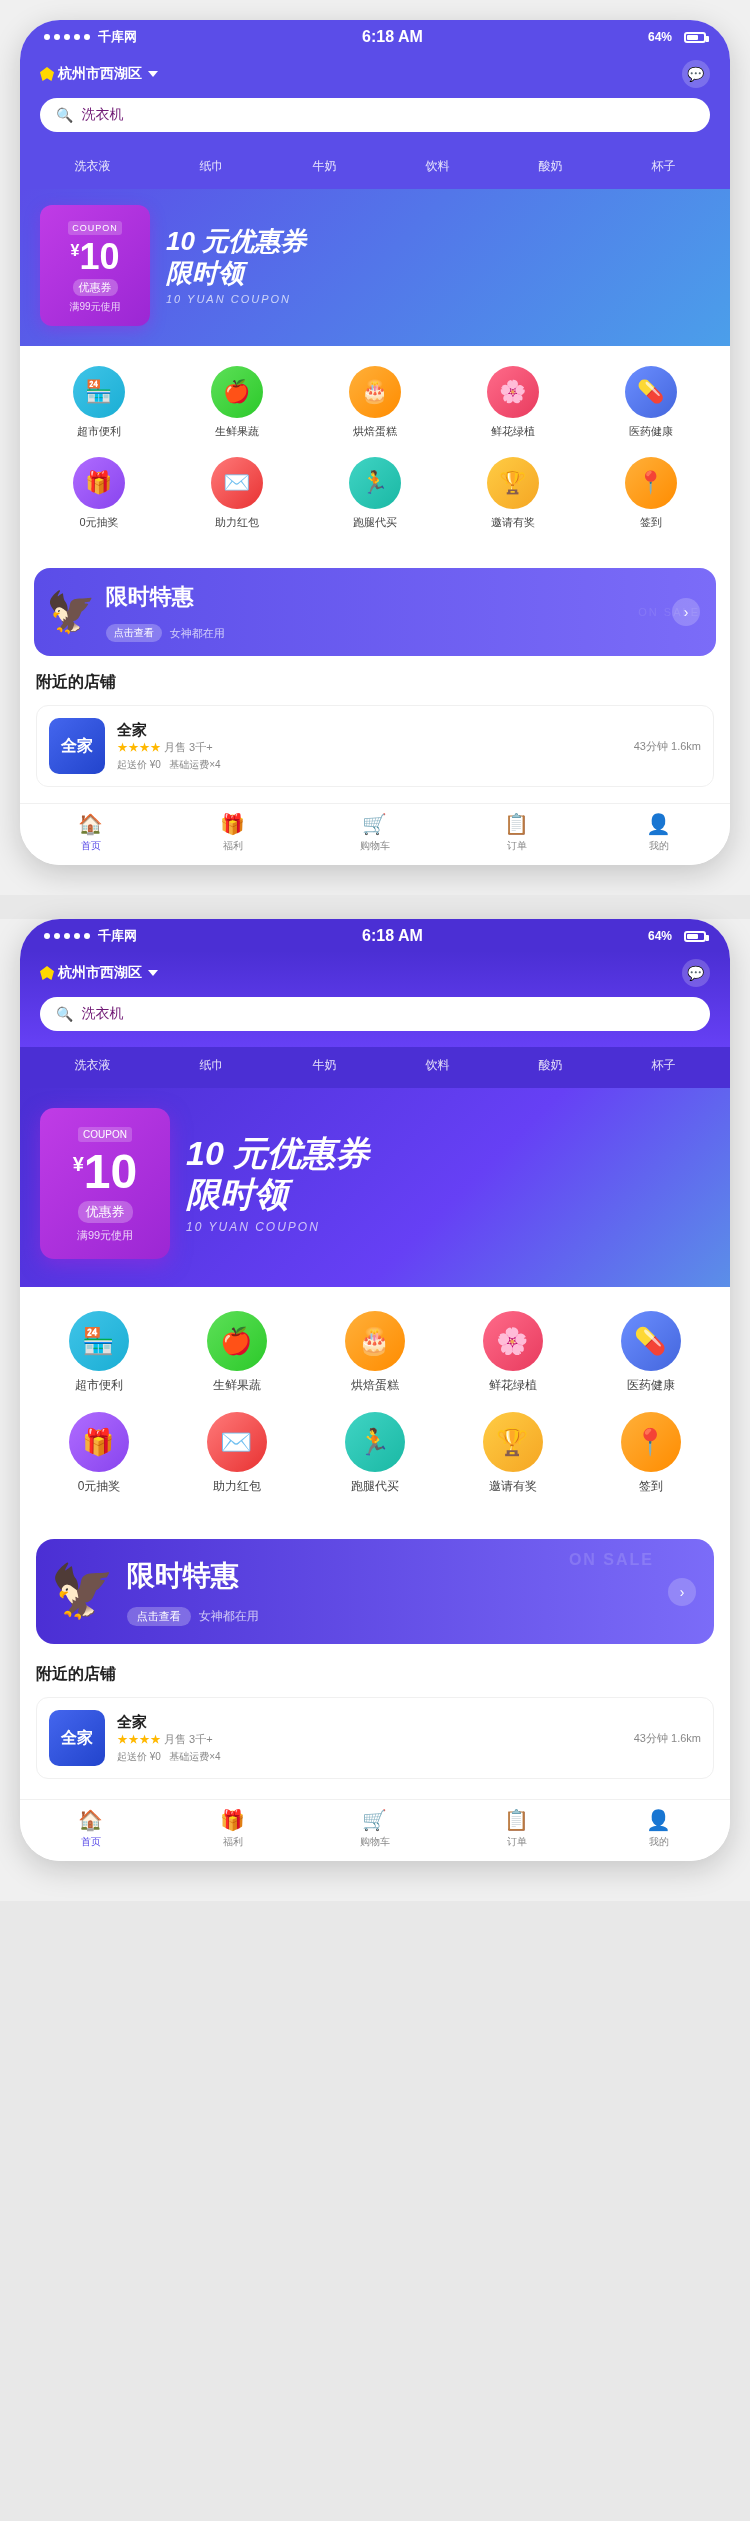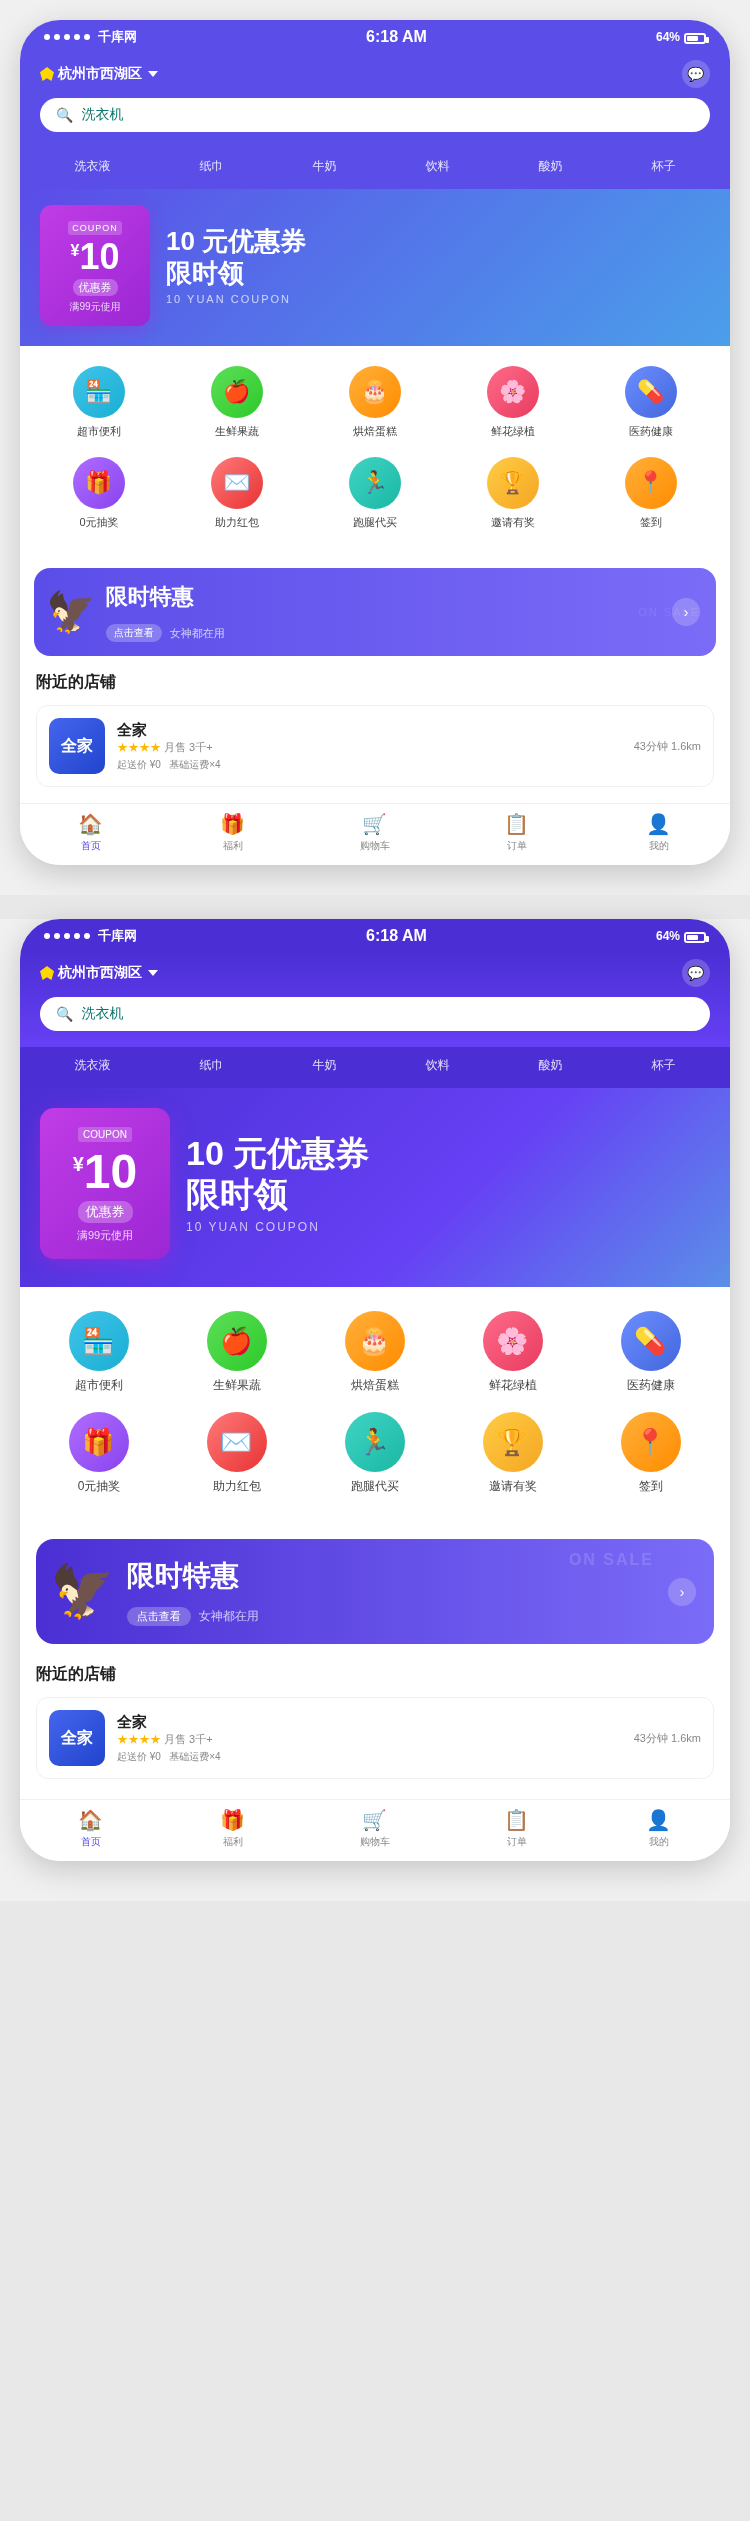--- a/index.html
+++ b/index.html
@@ -32,21 +32,21 @@
       justify-content: space-between;
       align-items: center;
       padding: 8px 24px 6px;
       color: #fff;
       font-size: 13px;
       font-weight: 600;
     }
     .status-dots { display: flex; gap: 4px; align-items: center; }
     .status-dot { width: 6px; height: 6px; border-radius: 50%; background: #fff; }
     .status-time { font-size: 16px; font-weight: 700; }
-    .status-right { display: flex; align-items: flex-end; gap: 4px; font-size: 12px; }
+    .status-right { display: flex; align-items: center; gap: 12px; font-size: 12px; }
     .battery-icon {
       display: inline-block; width: 22px; height: 11px;
       border: 2px solid #fff; border-radius: 3px; position: relative;
     }
     .battery-icon::after {
       content: ''; position: absolute; right: -5px; top: 2px;
       width: 3px; height: 6px; background: #fff; border-radius: 0 1px 1px 0;
     }
     .battery-fill {
       position: absolute; left: 1px; top: 1px;
@@ -86,21 +86,21 @@
       display: flex; align-items: center; justify-content: center;
       color: #fff; font-size: 14px;
     }
     .search-bar {
       background: #fff;
       border-radius: 22px;
       display: flex; align-items: center;
       padding: 8px 16px; gap: 8px;
     }
     .search-icon { color: #bbb; font-size: 14px; }
-    .search-text { color: #0f766e; font-size: 14px; }
+    .search-text { color: #701a75; font-size: 14px; }
 
     
     .cat-tabs {
       background: #5b4de8;
       display: flex; justify-content: space-around;
       padding: 8px 10px 12px;
     }
     .cat-tab {
       color: rgba(255,255,255,0.85); font-size: 12px;
       padding: 2px 6px;
@@ -125,21 +125,21 @@
     .coupon-label {
       font-size: 9px; letter-spacing: 1px;
       background: rgba(255,255,255,0.2);
       padding: 2px 4px; border-radius: 3px;
       margin-bottom: 4px; display: inline-block;
     }
     .coupon-amount { font-size: 36px; font-weight: 900; line-height: 1; }
     .coupon-yuan { font-size: 16px; vertical-align: super; }
     .coupon-type { font-size: 11px; background: rgba(255,255,255,0.25); padding: 1px 6px; border-radius: 8px; margin: 4px 0; display: inline-block; }
     .coupon-condition { font-size: 10px; color: rgba(255,255,255,0.8); }
-    .banner-text { flex: 1; }
+    .banner-text { flex: 1; font-style: italic; }
     .banner-title { color: #fff; font-size: 26px; font-weight: 900; line-height: 1.2; }
     .banner-sub { color: rgba(255,255,255,0.7); font-size: 11px; margin-top: 4px; letter-spacing: 2px; }
 
     
     .icon-grid {
       background: #fff;
       padding: 20px 10px 10px;
     }
     .icon-row {
       display: flex; justify-content: space-around;

